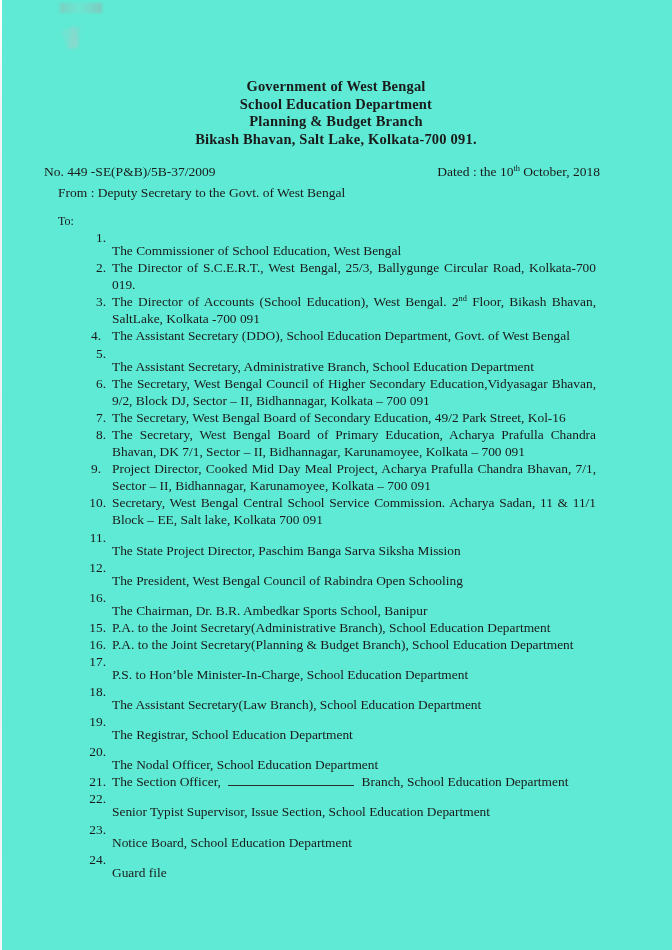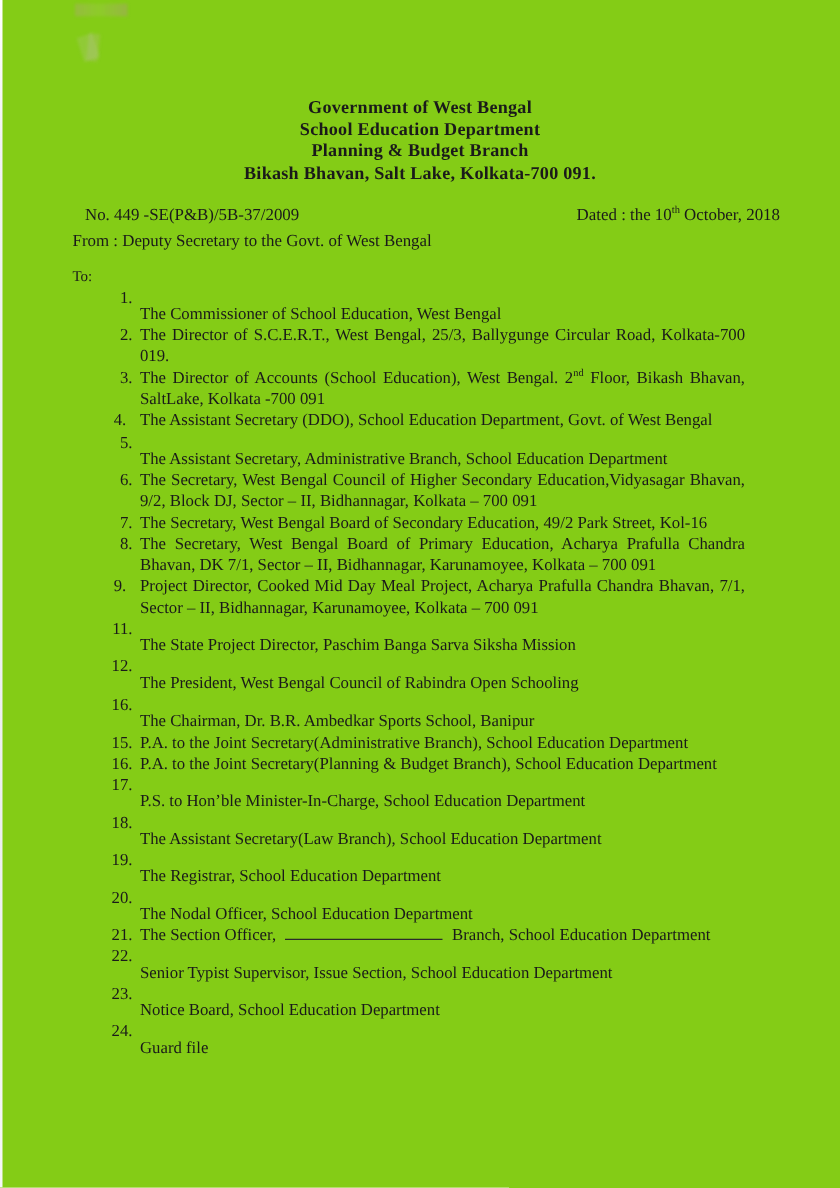--- a/index.html
+++ b/index.html
@@ -14,21 +14,21 @@
     font-family: "Liberation Serif", "DejaVu Serif", serif;
     color: #1a1a1a;
     position: relative;
     overflow: hidden;
   }
   .page {
     position: absolute;
     left: 0; top: 0;
     width: 672px;
     height: 950px;
-    background: #84cc16;
+    background: #5eead4;
     box-sizing: border-box;
   }
   
   .scan-edge-left {
     position: absolute;
     left: 0; top: 0;
     width: 2px; height: 950px;
     background: linear-gradient(to bottom, #ffffff 0%, #f1f2f4 12%, #eceef1 70%, #f6f7f8 100%);
   }
   .scan-speck {
@@ -65,21 +65,21 @@
   .header .hline {
     font-weight: bold;
     font-size: 14.5px;
     line-height: 17.5px;
     letter-spacing: .2px;
     white-space: nowrap;
   }
 
   .refrow {
     position: absolute;
-    left: 68px;
+    left: 44px;
     top: 163px;
     width: 556px;
     font-size: 13.5px;
     line-height: 17px;
   }
   .refrow .memo-no {
     float: left;
   }
   .refrow .memo-date {
     float: right;
@@ -202,20 +202,24 @@
       </div>
       <div class="rec-item">
         <span class="rec-num">8.</span>
         <span class="rec-body">The Secretary, West Bengal Board of Primary Education, Acharya Prafulla Chandra  Bhavan, DK 7/1, Sector – II, Bidhannagar, Karunamoyee, Kolkata – 700 091</span>
       </div>
       <div class="rec-item extra-gap">
         <span class="rec-num">9.</span>
         <span class="rec-body">Project Director, Cooked Mid Day Meal Project, Acharya Prafulla Chandra Bhavan, 7/1, Sector – II, Bidhannagar, Karunamoyee, Kolkata – 700 091</span>
       </div>
       <div class="rec-item">
+        <span class="rec-num">10.</span>
+        <span class="rec-body">Secretary, West Bengal Central School Service Commission. Acharya Sadan, 11 &amp; 11/1  Block – EE, Salt lake, Kolkata 700 091</span>
+      </div>
+      <div class="rec-item">
         <span class="rec-num">11.</span>
         <span class="rec-body nojust">The State Project Director, Paschim Banga Sarva Siksha Mission</span>
       </div>
       <div class="rec-item">
         <span class="rec-num">12.</span>
         <span class="rec-body nojust">The President, West Bengal Council of Rabindra Open Schooling</span>
       </div>
       <div class="rec-item">
         <span class="rec-num">16.</span>
         <span class="rec-body nojust">The Chairman, Dr. B.R. Ambedkar Sports School, Banipur</span>

